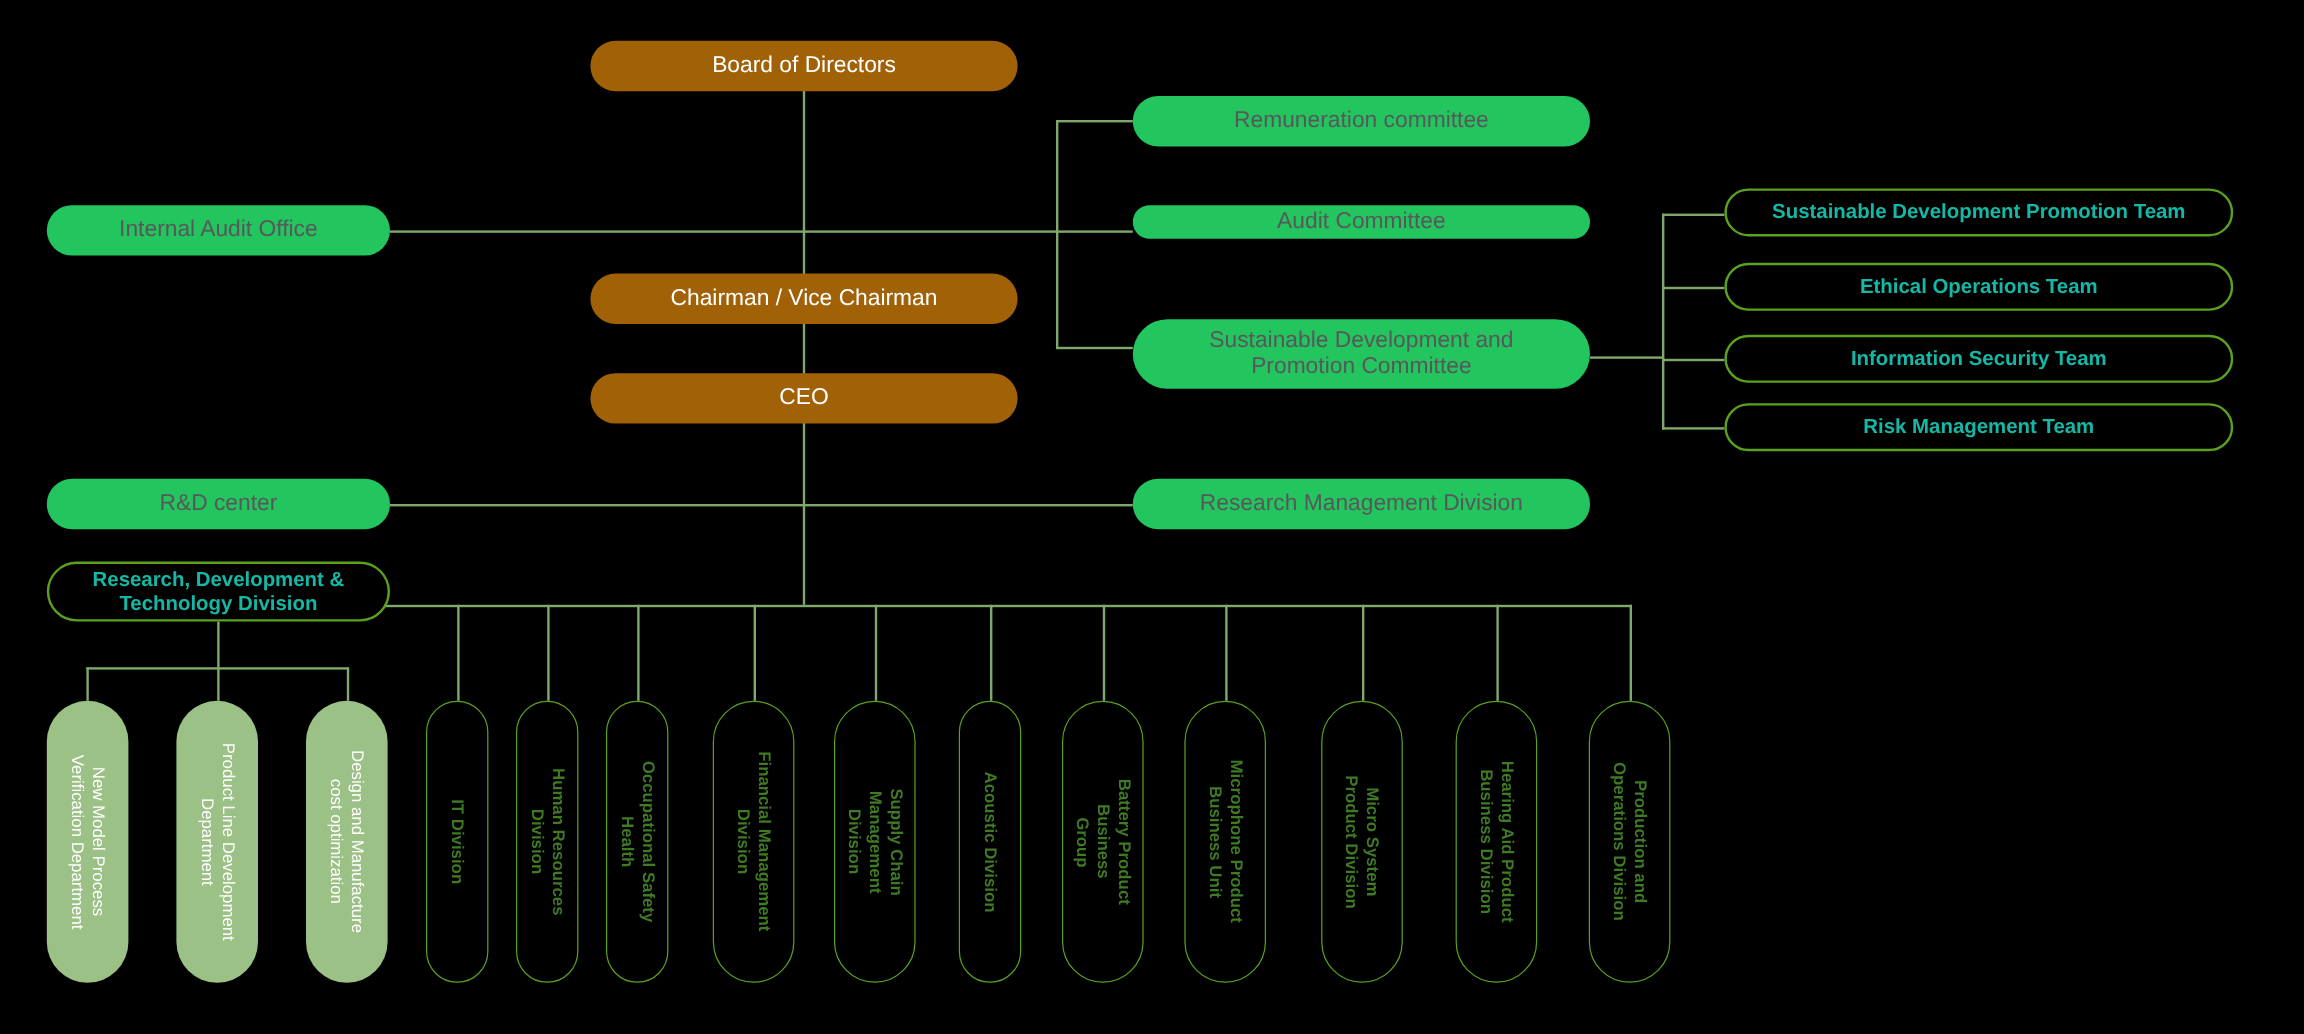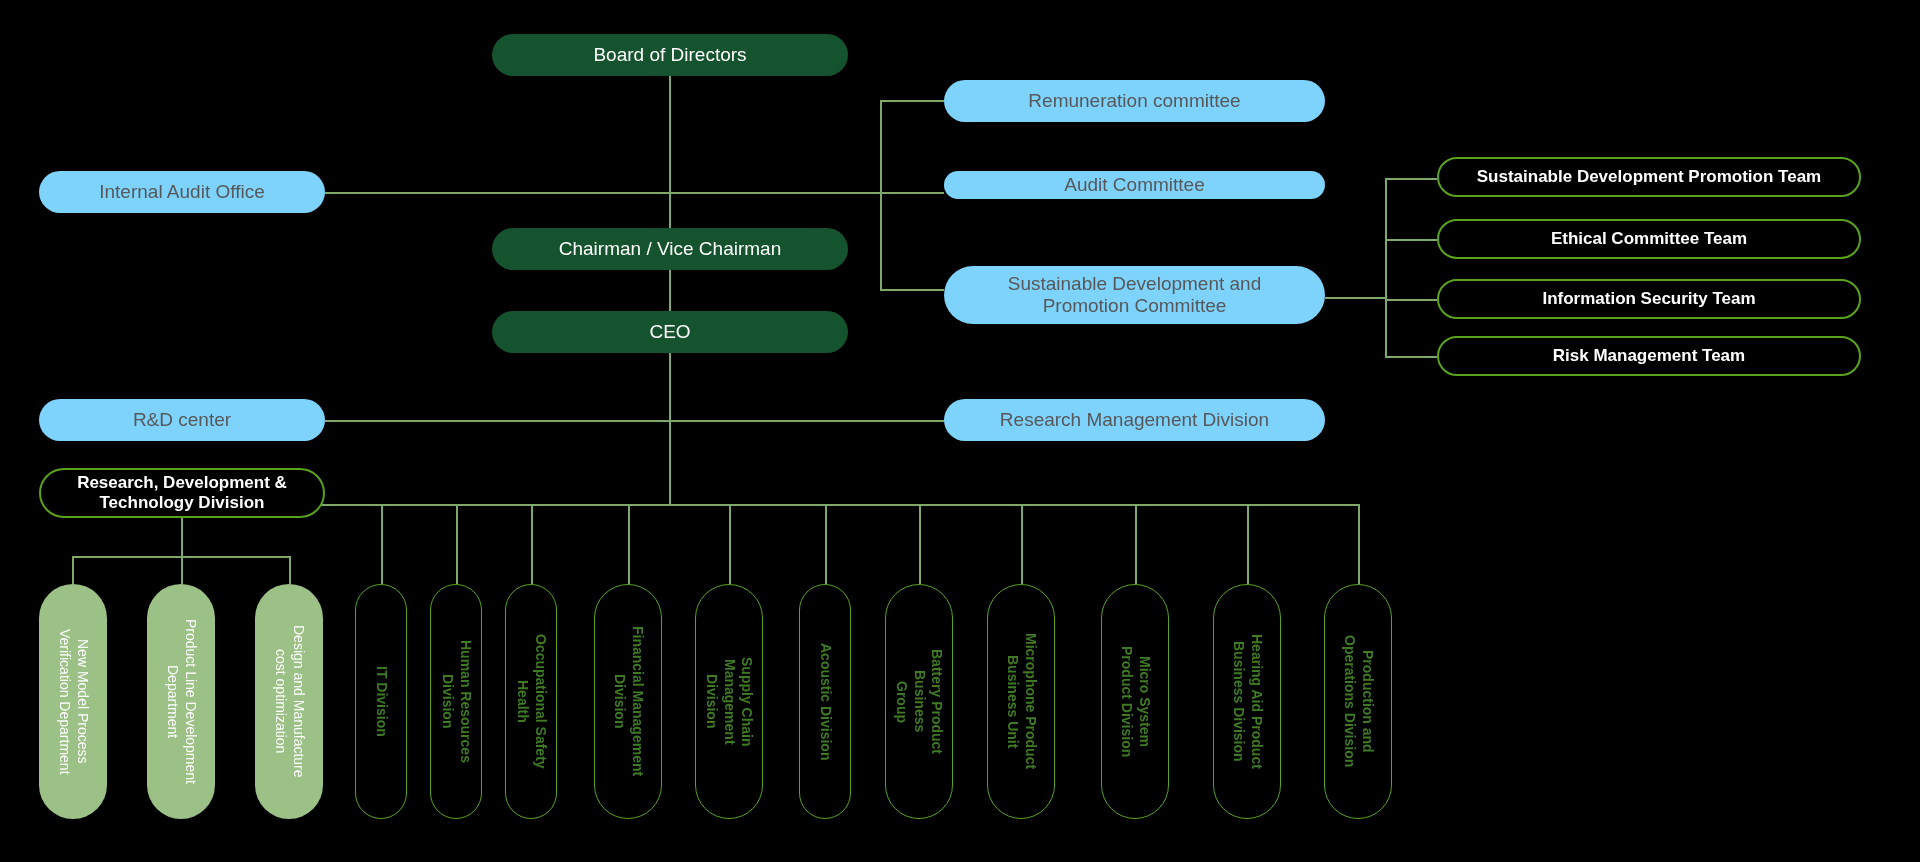--- a/index.html
+++ b/index.html
@@ -29,40 +29,40 @@
     position: absolute;
     display: flex;
     align-items: center;
     justify-content: center;
     text-align: center;
     line-height: 1.18;
   }
 
   
   .n-primary {
-    background: #14532d;
+    background: #a16207;
     border-radius: 999px;
     color: #ffffff;
     font-size: 19px;
   }
 
   
   .n-pale {
-    background: #7dd3fc;
+    background: #22c55e;
     border-radius: 999px;
     color: #58585a;
     font-size: 19px;
   }
 
   
   .n-outline {
     background: transparent;
     border: 2px solid #5aa21e;
     border-radius: 999px;
-    color: #ffffff;
+    color: #14b8a6;
     font-size: 17px;
     font-weight: bold;
   }
 
   
   .n-fillv {
     background: #9cc186;
     border-radius: 999px;
     color: #ffffff;
     font-size: 14px;
@@ -170,21 +170,21 @@
 
   <div class="node n-pale" style="left:944px; top:399px; width:381px; height:42px;">
     <span>Research Management Division</span>
   </div>
 
   <div class="node n-outline" style="left:1437px; top:157px; width:424px; height:40px;">
     <span>Sustainable Development Promotion Team</span>
   </div>
 
   <div class="node n-outline" style="left:1437px; top:219px; width:424px; height:40px;">
-    <span>Ethical Committee Team</span>
+    <span>Ethical Operations Team</span>
   </div>
 
   <div class="node n-outline" style="left:1437px; top:279px; width:424px; height:40px;">
     <span>Information Security Team</span>
   </div>
 
   <div class="node n-outline" style="left:1437px; top:336px; width:424px; height:40px;">
     <span>Risk Management Team</span>
   </div>
 

